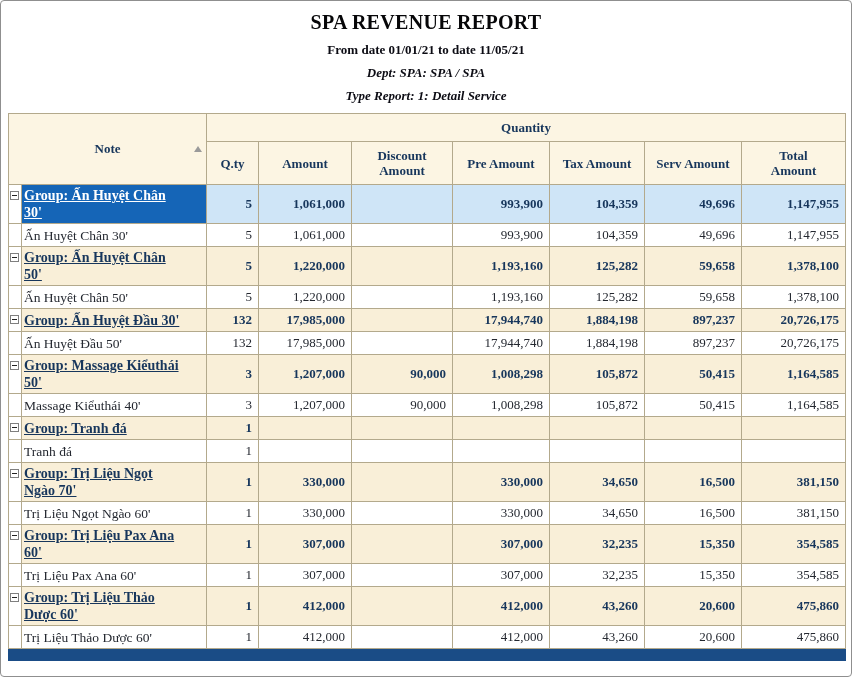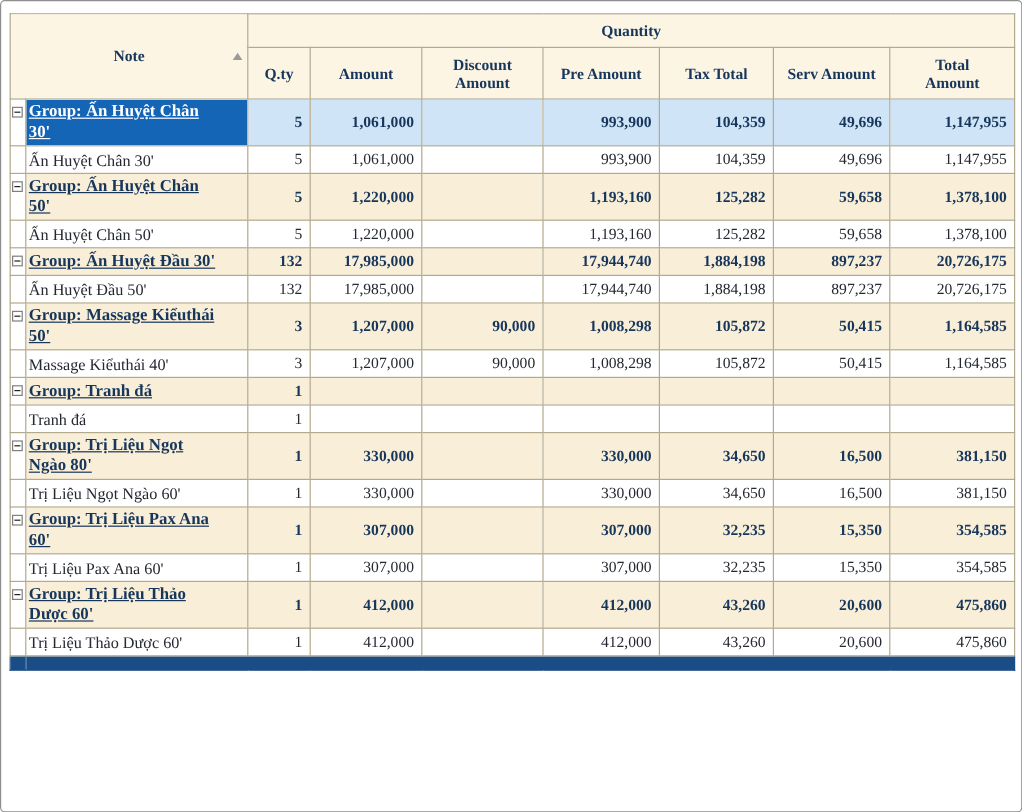--- a/index.html
+++ b/index.html
@@ -58,20 +58,26 @@
   }
 
   tr.partial td { background:#1a4c86; height:12px; padding:0; border-color:#1a4c86; }
   tr.partial td.gutter { background:#1a4c86; }
 </style>
 </head>
 <body>
 
 <div class="page">
 
+  <div class="header-block">
+    <div class="report-title">SPA REVENUE REPORT</div>
+    <div class="report-sub">From date 01/01/21 to date 11/05/21</div>
+    <div class="report-sub italic">Dept: SPA: SPA / SPA</div>
+    <div class="report-sub italic">Type Report: 1: Detail Service</div>
+  </div>
 
   <table class="grid">
     <colgroup>
       <col style="width:13px">
       <col style="width:185px">
       <col style="width:52px">
       <col style="width:93px">
       <col style="width:101px">
       <col style="width:97px">
       <col style="width:95px">
@@ -85,21 +91,21 @@
           <span class="sort-arrow"></span>
         </th>
         <th class="quantity-band" colspan="7">Quantity</th>
       </tr>
       <tr id="col-head-row">
           <th class="col-head">Q.ty</th>
           <th class="col-head">Amount</th>
           <th class="col-head">Discount
 Amount</th>
           <th class="col-head">Pre Amount</th>
-          <th class="col-head">Tax Total</th>
+          <th class="col-head">Tax Amount</th>
           <th class="col-head">Serv Amount</th>
           <th class="col-head">Total
 Amount</th>
         </tr>
     </thead>
     <tbody id="grid-body">
         <tr class="group selected">
           <td class="gutter"><span class="collapse-box"></span></td>
           <td class="note">Group: Ấn Huyệt Chân
 30'</td>
@@ -208,21 +214,21 @@
           <td class="num"></td>
           <td class="num"></td>
           <td class="num"></td>
           <td class="num"></td>
           <td class="num"></td>
           <td class="num"></td>
         </tr>
         <tr class="group">
           <td class="gutter"><span class="collapse-box"></span></td>
           <td class="note">Group: Trị Liệu Ngọt
-Ngào 80'</td>
+Ngào 70'</td>
           <td class="num">1</td>
           <td class="num">330,000</td>
           <td class="num"></td>
           <td class="num">330,000</td>
           <td class="num">34,650</td>
           <td class="num">16,500</td>
           <td class="num">381,150</td>
         </tr>
         <tr class="detail">
           <td class="gutter"></td>

